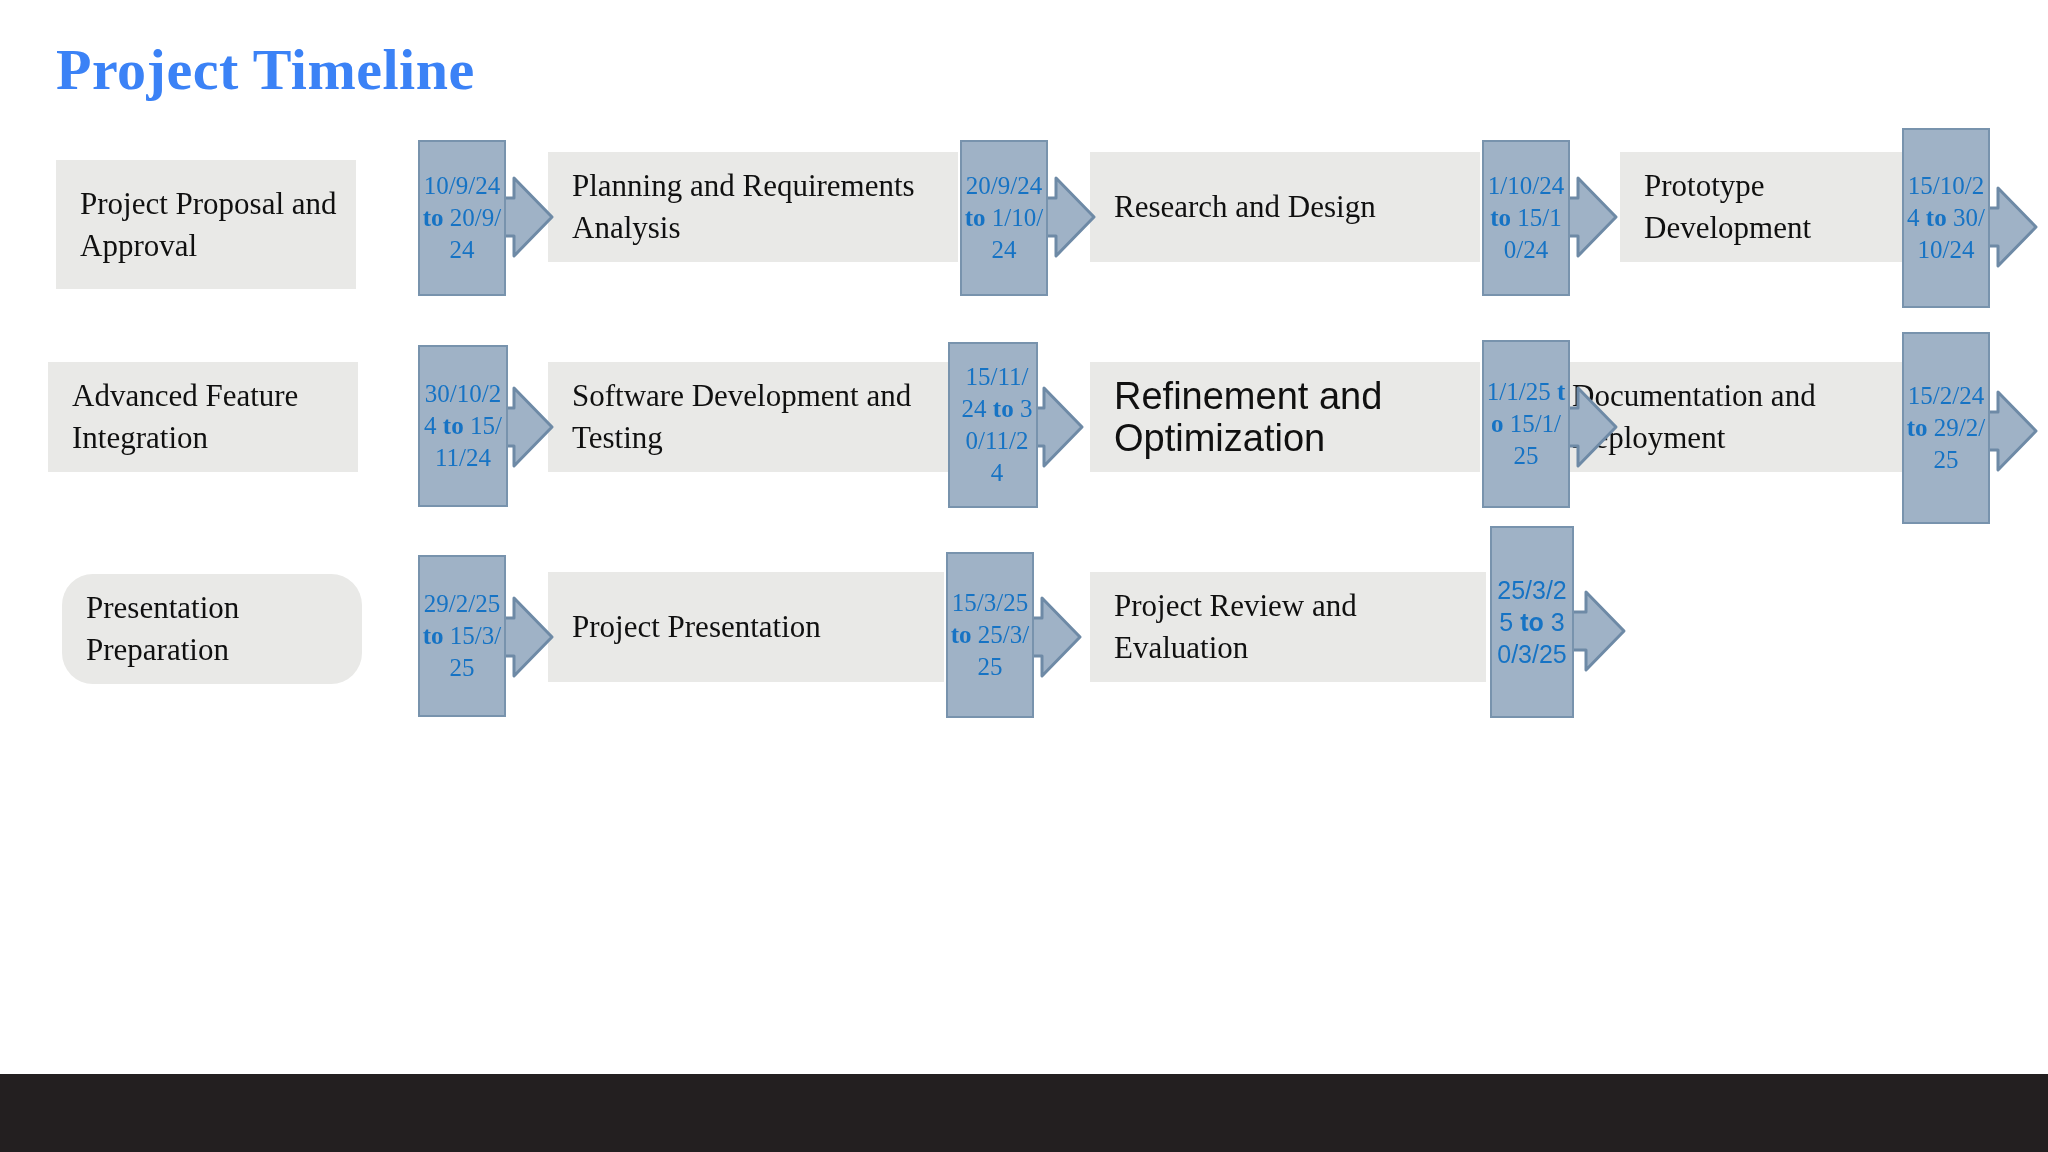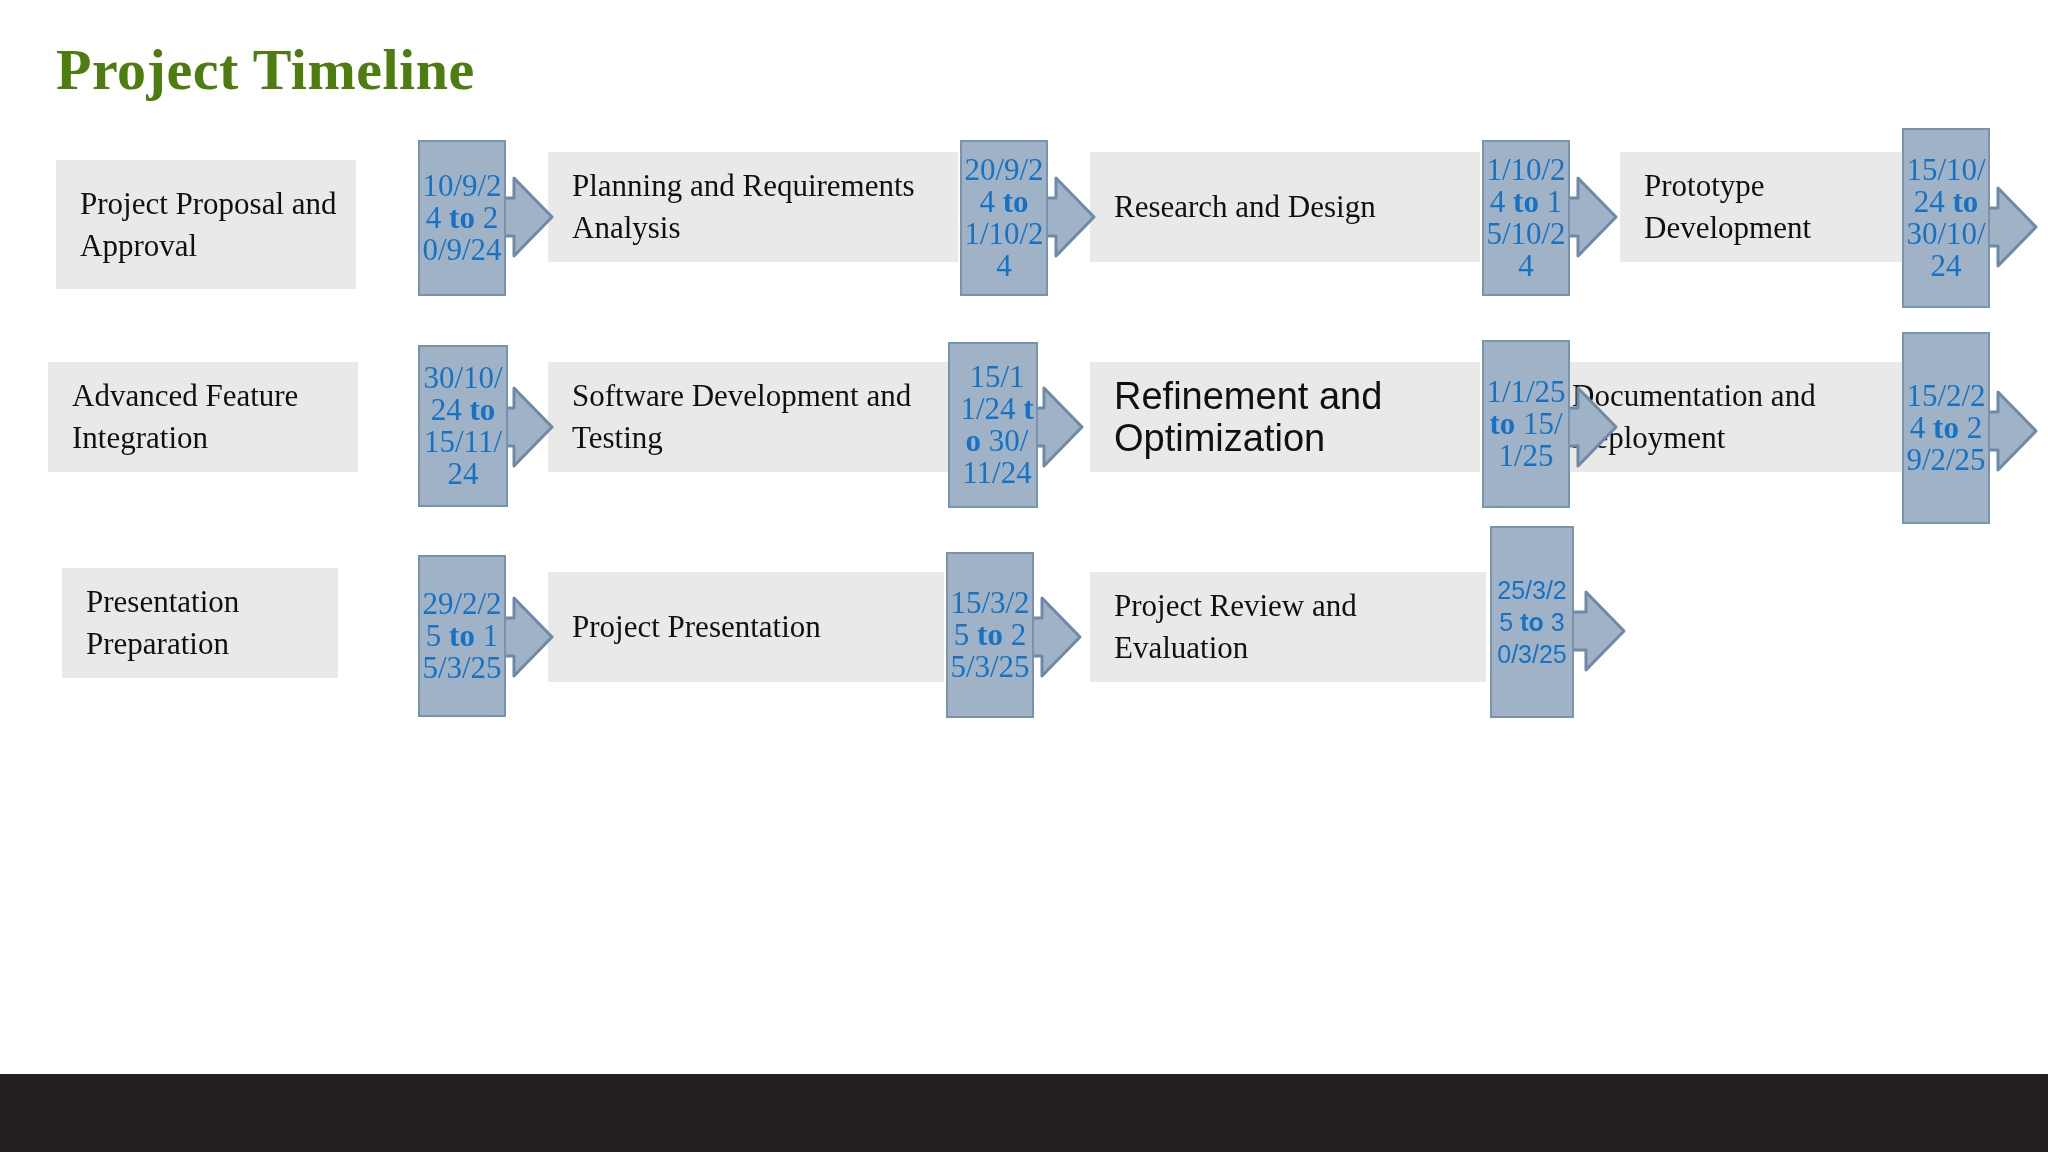--- a/index.html
+++ b/index.html
@@ -27,21 +27,21 @@
 
   
   #page-title {
     position: absolute;
     left: 56px;
     top: 38px;
     font-family: "Liberation Serif", "DejaVu Serif", serif;
     font-weight: bold;
     font-size: 58px;
     line-height: 64px;
-    color: #4d7c0f;
+    color: #3b82f6;
     letter-spacing: 0.5px;
     white-space: nowrap;
   }
 
   
   .tl-row {
     position: absolute;
     left: 0;
     height: 200px;
   }
@@ -82,21 +82,21 @@
     border: 2px solid #7893ad;
     box-sizing: border-box;
     display: flex;
     align-items: center;
     justify-content: center;
     text-align: center;
     z-index: 3;
   }
   .date-text {
     font-family: "Liberation Serif", "DejaVu Serif", serif;
-    font-size: 31px;
+    font-size: 25px;
     line-height: 32px;
     color: #1673c4;
     display: block;
     width: 100%;
     word-break: break-all;
     padding: 0 2px;
     box-sizing: border-box;
   }
   .date-text.sans {
     font-family: "Liberation Sans", "DejaVu Sans", sans-serif;
@@ -262,21 +262,21 @@
           <b>to</b>
           <span>29/2/25</span>
         </span>
       </div>
     </div>
 
   </div>
 
   <div class="tl-row" id="row-3">
 
-    <div class="task-box" style="left:62px; top:8px; width:276px; height:110px;">
+    <div class="task-box" style="left:62px; top:14px; width:300px; height:110px;border-radius:31px;">
       <span class="task-label">Presentation Preparation</span>
     </div>
     <div class="date-group" style="left:418px;">
       <svg class="arrow-svg" style="left:56px; top:36px;" width="80" height="82" viewBox="0 0 80 82">
         <path d="M0 22 L40 22 L40 2 L78 41 L40 80 L40 60 L0 60 Z" fill="#9fb2c6" stroke="#6e8aa6" stroke-width="3" stroke-linejoin="round"></path>
       </svg>
       <div class="date-block" style="left:0px; top:-5px; width:88px; height:162px;">
         <span class="date-text">
           <span>29/2/25</span>
           <b>to</b>

